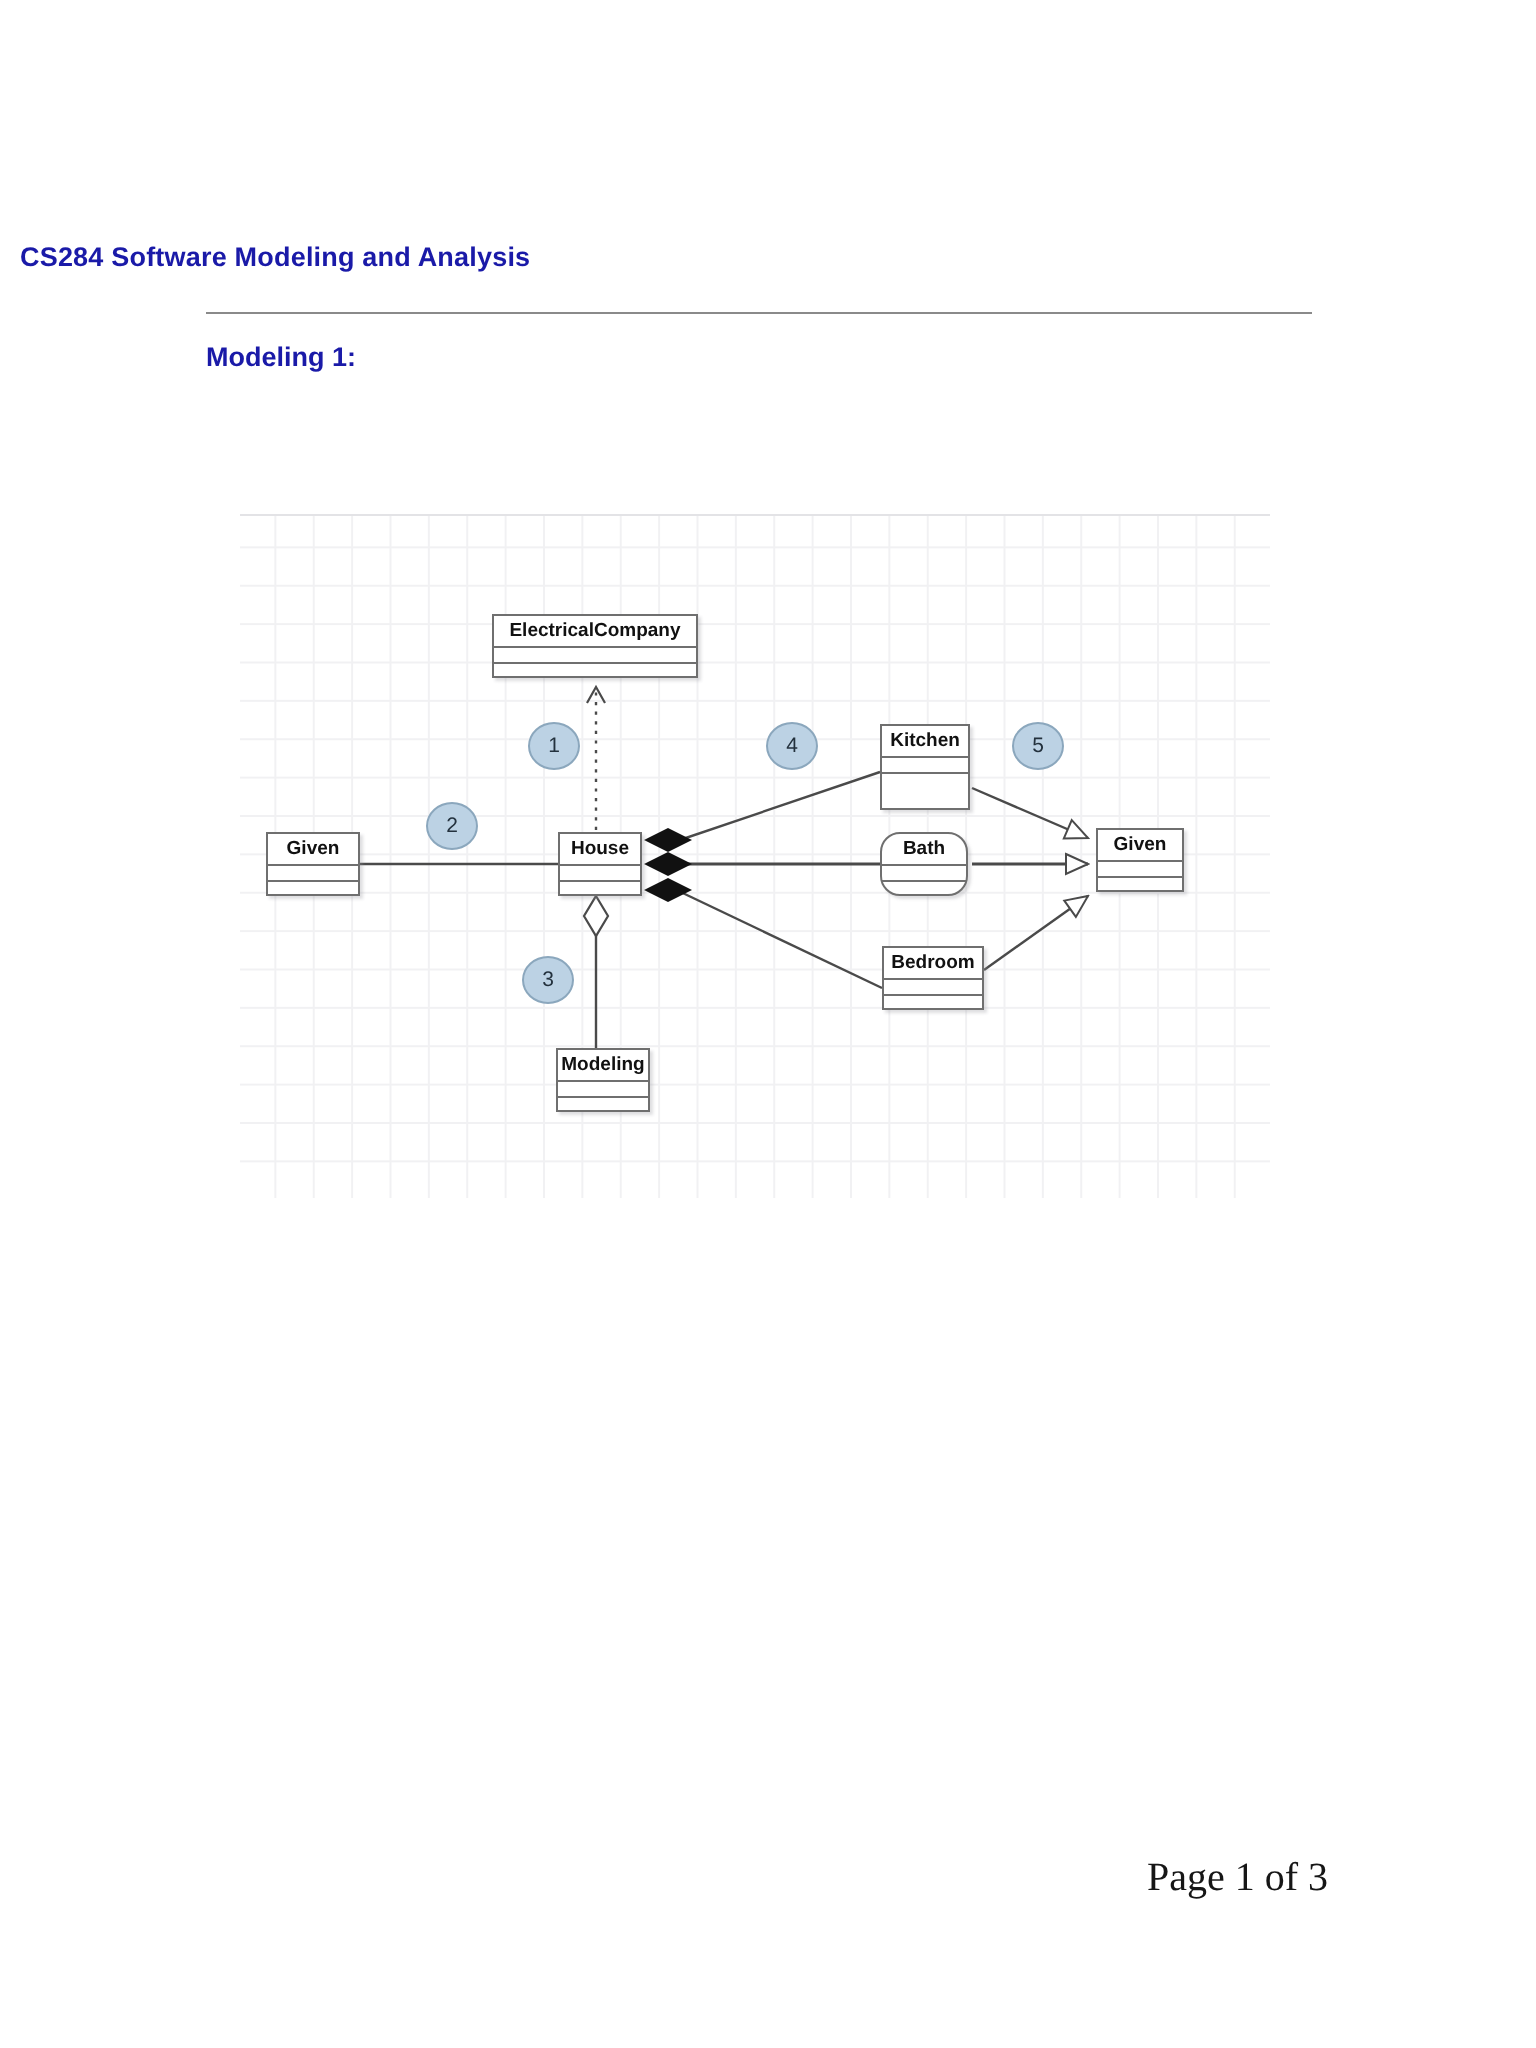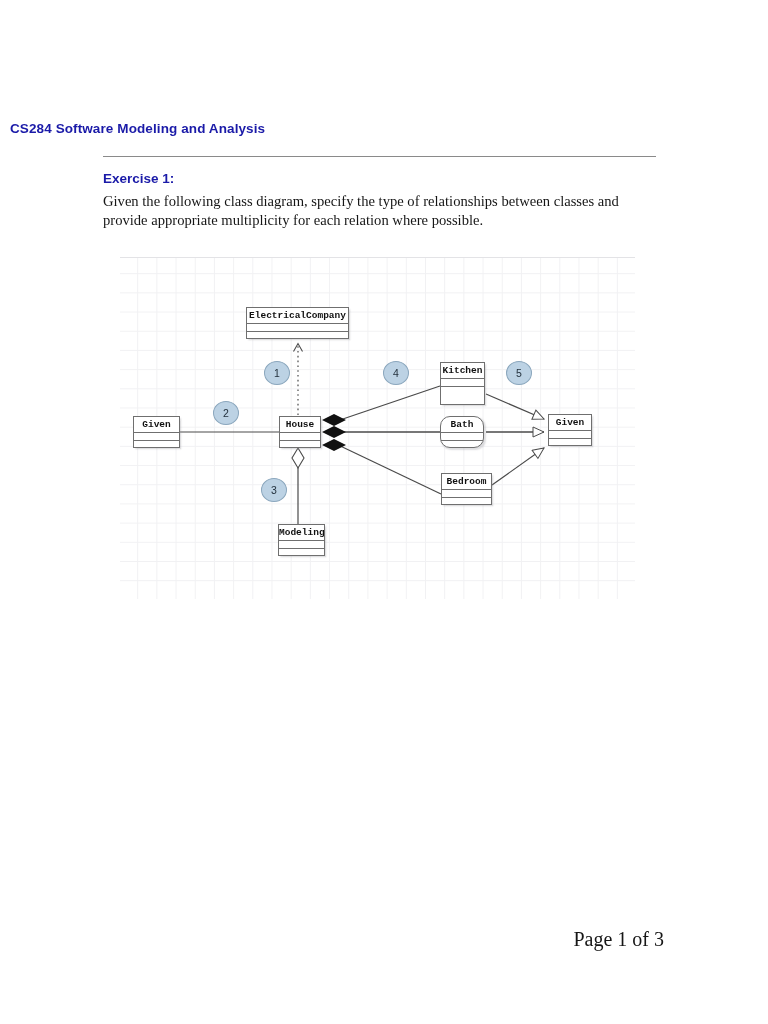--- a/index.html
+++ b/index.html
@@ -90,21 +90,21 @@
   
   .uml-class {
     position: absolute;
     background: #ffffff;
     border: 1px solid #6f6f6f;
     box-shadow: 1.5px 1.5px 1.5px rgba(150,150,155,0.30);
     box-sizing: border-box;
     z-index: 4;
   }
   .uml-name {
-    font-family: Liberation Mono, monospace;
+    font-family: Liberation Sans, sans-serif;
     font-size: 9.5px;
     font-weight: bold;
     color: #111111;
     text-align: center;
     line-height: 15px;
     height: 15px;
     border-bottom: 1px solid #6f6f6f;
     white-space: nowrap;
     overflow: hidden;
   }
@@ -146,23 +146,22 @@
 </style>
 </head>
 <body>
 
 <div class="page">
 
   <div class="doc-title">CS284 Software Modeling and Analysis</div>
 
   <div class="rule"></div>
 
-  <div class="exercise-title">Exercise 1:</div>
-
-  <div class="prompt">Given the following class diagram, specify the type of relationships between classes and provide appropriate multiplicity for each relation where possible.</div>
+  <div class="exercise-title">Modeling 1:</div>
+
 
   <div class="diagram">
 
     <svg width="515" height="341">
       <defs>
         <marker id="hollowTri" markerWidth="13" markerHeight="13" refX="12" refY="6" orient="auto" markerUnits="userSpaceOnUse">
           <path d="M1,1 L12,6 L1,11 z" fill="#ffffff" stroke="#4a4a4a" stroke-width="1"></path>
         </marker>
         <marker id="openArrow" markerWidth="11" markerHeight="11" refX="9" refY="5.5" orient="auto" markerUnits="userSpaceOnUse">
           <path d="M1.5,1 L9.5,5.5 L1.5,10" fill="none" stroke="#4a4a4a" stroke-width="1.1"></path>

